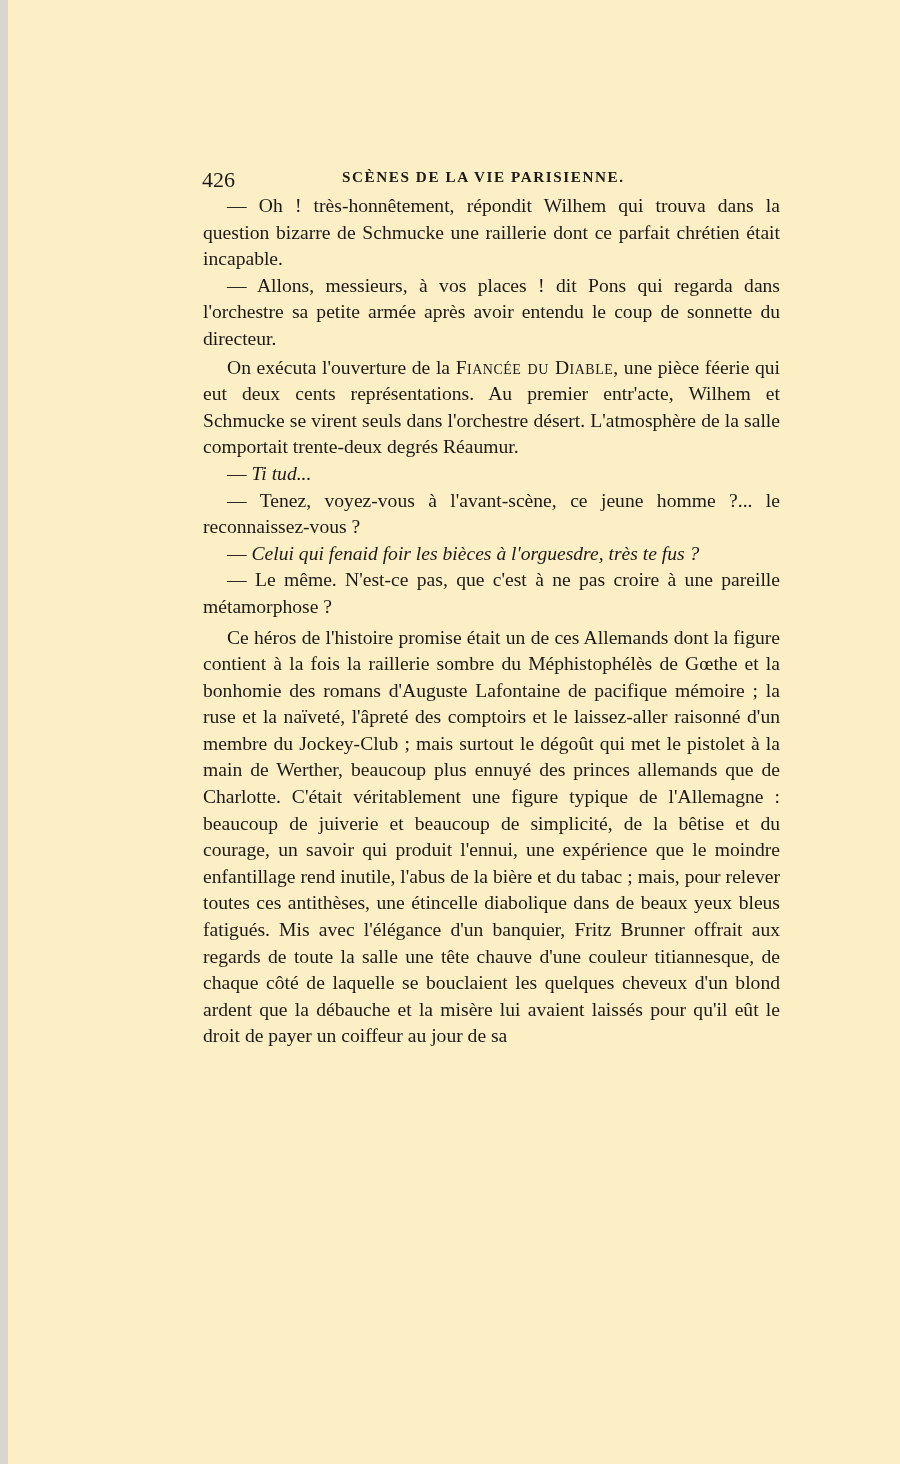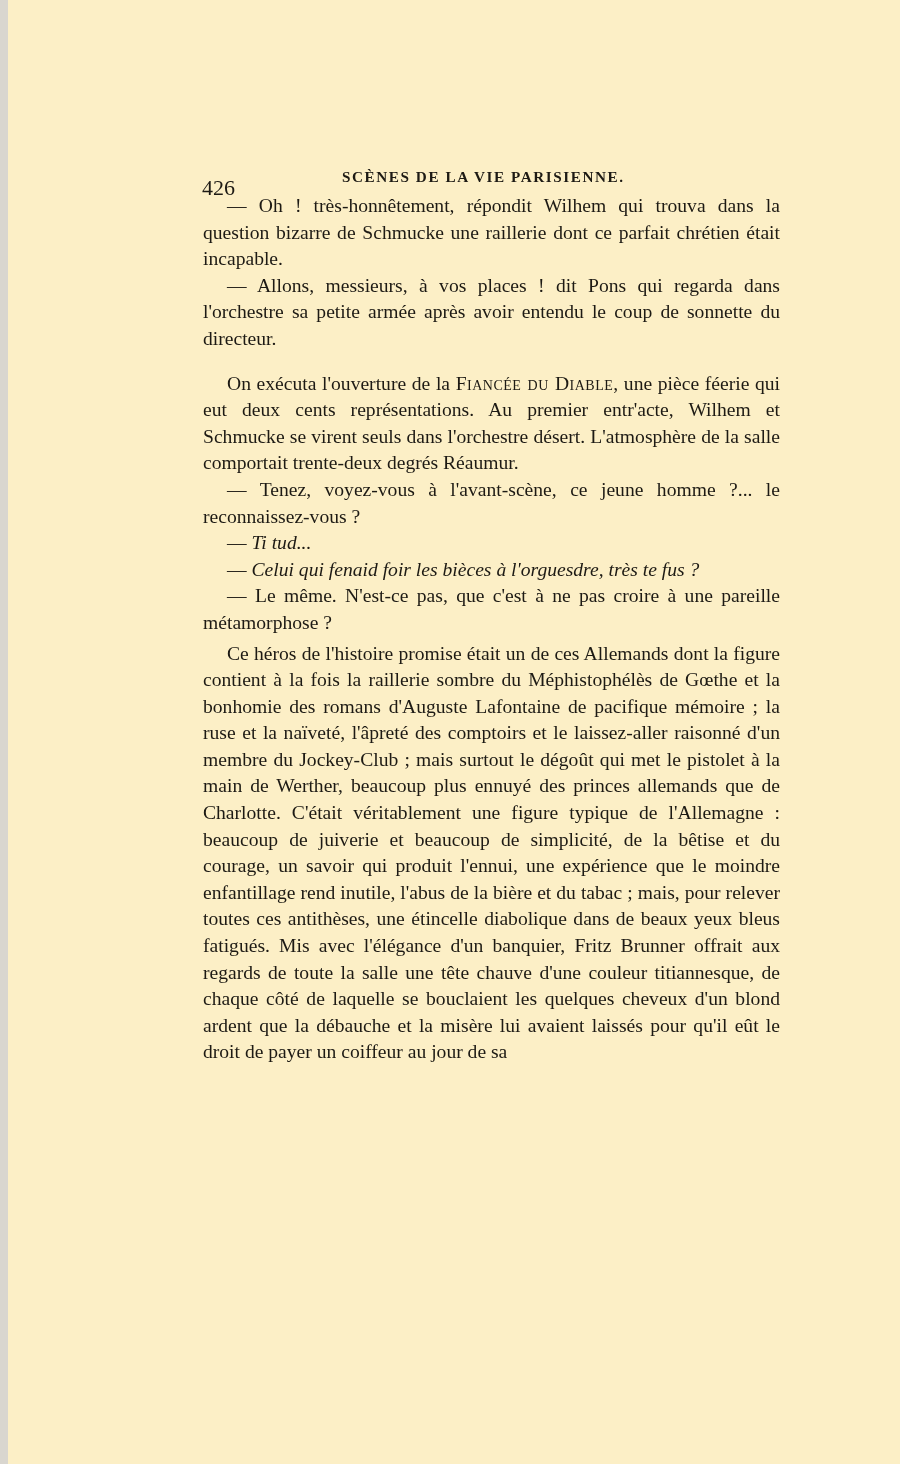--- a/index.html
+++ b/index.html
@@ -15,51 +15,51 @@
       background: #d9d6cf;
     }
     .page {
       position: absolute; left: 8px; top: 0; width: 892px; height: 1464px;
       background: #fcefc6;
     }
     .header {
       position: absolute; left: 202px; top: 163px; width: 580px; height: 28px;
     }
     .pagenum {
-      position: absolute; left: 0; top: 12px;
+      position: absolute; left: 0; top: 4px;
       font-size: 22px; letter-spacing: 0px;
     }
     .running {
       position: absolute; left: 140px; top: 5px;
       font-size: 15.5px; letter-spacing: 1.6px; font-weight: bold;
       transform: scaleX(0.98); transform-origin: left top;
     }
     .body {
       position: absolute; left: 203px; top: 193px; width: 577px;
       font-size: 19.6px; line-height: 26.6px;
       text-align: justify;
     }
     .body p { margin: 0; text-indent: 24px; }
     .body p.gap { margin-top: 4px; }
-    .body p.gap2 { margin-top: 18px; }
+    .body p.gap2 { margin-top: 2px; }
     .sc { font-variant: small-caps; letter-spacing: 0.5px; }
   </style>
 </head>
 <body>
 
 <div class="edge"></div>
 <div class="page"></div>
 
 <div class="header">
   <span class="pagenum">426</span>
   <span class="running">SCÈNES DE LA VIE PARISIENNE.</span>
 </div>
 
 <div class="body" id="body">
     <p><span>— Oh ! très-honnêtement, répondit Wilhem qui trouva dans la question bizarre de Schmucke une raillerie dont ce parfait chrétien était incapable.</span></p>
     <p><span>— Allons, messieurs, à vos places ! dit Pons qui regarda dans l'orchestre sa petite armée après avoir entendu le coup de sonnette du directeur.</span></p>
     <p class="gap2"><span>On exécuta l'ouverture de la </span><span class="sc">Fiancée du Diable</span><span>, une pièce féerie qui eut deux cents représentations. Au premier entr'acte, Wilhem et Schmucke se virent seuls dans l'orchestre désert. L'atmosphère de la salle comportait trente-deux degrés Réaumur.</span></p>
+    <p><span>— </span><span style="font-style: italic;">Ti tud...</span></p>
     <p><span>— Tenez, voyez-vous à l'avant-scène, ce jeune homme ?... le reconnaissez-vous ?</span></p>
-    <p><span>— </span><span style="font-style: italic;">Ti tud...</span></p>
     <p><span>— </span><span style="font-style: italic;">Celui qui fenaid foir les bièces à l'orguesdre, très te fus ?</span></p>
     <p><span>— Le même. N'est-ce pas, que c'est à ne pas croire à une pareille métamorphose ?</span></p>
     <p class="gap"><span>Ce héros de l'histoire promise était un de ces Allemands dont la figure contient à la fois la raillerie sombre du Méphistophélès de Gœthe et la bonhomie des romans d'Auguste Lafontaine de pacifique mémoire ; la ruse et la naïveté, l'âpreté des comptoirs et le laissez-aller raisonné d'un membre du Jockey-Club ; mais surtout le dégoût qui met le pistolet à la main de Werther, beaucoup plus ennuyé des princes allemands que de Charlotte. C'était véritablement une figure typique de l'Allemagne : beaucoup de juiverie et beaucoup de simplicité, de la bêtise et du courage, un savoir qui produit l'ennui, une expérience que le moindre enfantillage rend inutile, l'abus de la bière et du tabac ; mais, pour relever toutes ces antithèses, une étincelle diabolique dans de beaux yeux bleus fatigués. Mis avec l'élégance d'un banquier, Fritz Brunner offrait aux regards de toute la salle une tête chauve d'une couleur titiannesque, de chaque côté de laquelle se bouclaient les quelques cheveux d'un blond ardent que la débauche et la misère lui avaient laissés pour qu'il eût le droit de payer un coiffeur au jour de sa</span></p>
   </div>
 
 </body></html>

